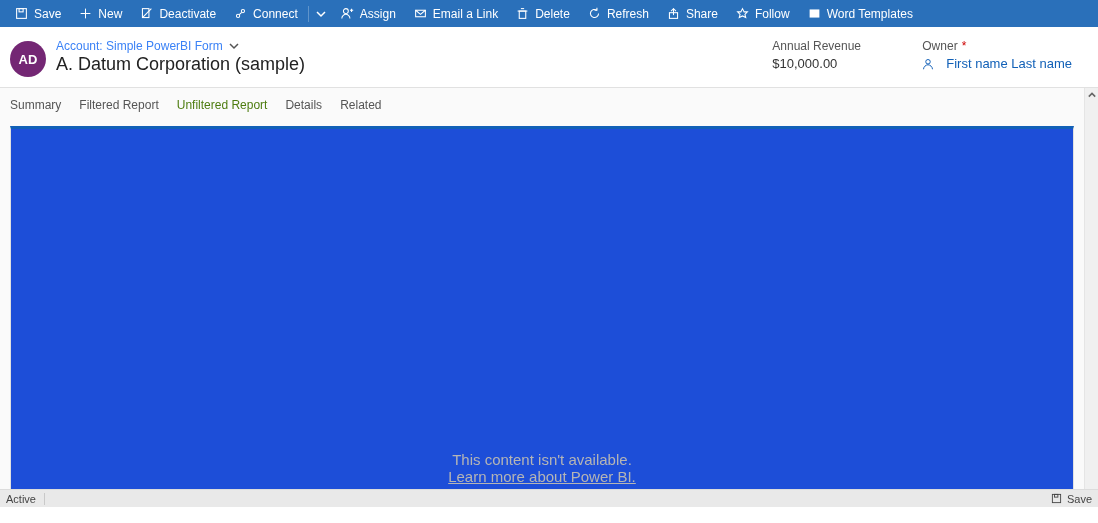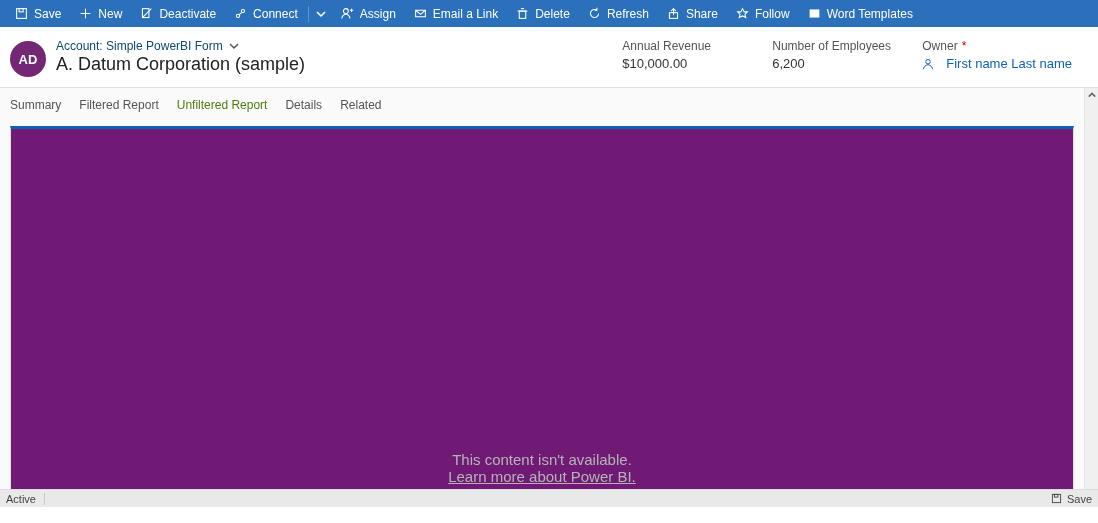--- a/index.html
+++ b/index.html
@@ -9,21 +9,21 @@
   .cmd { display:flex; align-items:center; gap:6px; padding:0 9px; height:100%; cursor:pointer; white-space:nowrap; }
   .cmd svg { width:13px; height:13px; fill:none; stroke:#fff; stroke-width:1.3; }
   .cmd .fillw { fill:#fff; stroke:none; }
   .sep { width:1px; height:16px; background:rgba(255,255,255,0.25); margin:0 1px; }
   .chev { display:flex; align-items:center; justify-content:center; width:22px; height:100%; cursor:pointer;}
   .chev svg { width:10px; height:10px; stroke:#fff; stroke-width:1.5; fill:none;}
   
   .hdr { display:flex; align-items:flex-start; padding:12px 12px 10px 10px; border-bottom:1px solid #e1e1e1; }
   .avatar { width:36px; height:36px; border-radius:50%; background:#742774; color:#fff; display:flex; align-items:center; justify-content:center; font-size:13px; font-weight:600; margin-right:10px; margin-top:2px;}
   .title-block { flex:0 0 auto; min-width:340px;}
-  .sub { font-size:12px; color:#0c4a6e; display:flex; align-items:center; gap:6px;}
+  .sub { font-size:12px; color:#3b82f6; display:flex; align-items:center; gap:6px;}
   .sub svg { width:10px; height:10px; stroke:#555; stroke-width:1.5; fill:none; }
   .title { font-size:18px; color:#222; font-weight:400; margin-top:1px;}
   .spacer { flex:1; }
   .field { min-width:150px; padding:0 14px; }
   .field .lab { font-size:12px; color:#555; }
   .field .val { font-size:13px; color:#333; margin-top:3px;}
   .owner-field { min-width:160px; }
   .req { color:#c00; font-size:12px; margin-left:4px; vertical-align:top;}
   .owner-val { color:#1160b7; font-size:13px; display:flex; align-items:center; gap:12px; margin-top:3px;}
   .owner-val svg { width:12px; height:12px; stroke:#1160b7; fill:none; stroke-width:1.3;}
@@ -31,21 +31,21 @@
   .tabs-area { position:relative; background:#fafafa; border-bottom:0; }
   .tabs { display:flex; gap:18px; padding:6px 10px 0 10px; font-size:12px; }
   .tab { color:#555; padding:4px 0 6px 0; cursor:pointer; }
   .tab.active { color:#4d7c0f; font-weight:400; border-bottom:2px solid #3b82f6; }
   .vscroll { position:absolute; right:0; top:0; width:14px; height:100%; background:#f0f0f0; border-left:1px solid #e5e5e5;}
   .vscroll .up, .vscroll .dn { height:14px; display:flex; align-items:center; justify-content:center; cursor:pointer;}
   .vscroll svg { width:8px; height:8px; stroke:#666; stroke-width:2; fill:none;}
   
   .content-wrap { position:relative; height:calc(523px - 27px - 62px - 28px - 18px); background:#fafafa; }
   .content-wrap .vscroll2 { position:absolute; right:0; top:0; bottom:0; width:14px; background:#f0f0f0; border-left:1px solid #e5e5e5;}
-  .report { position:absolute; left:10px; right:24px; top:10px; bottom:0; background:#701a75; border:1px solid #e1e1e1; border-top:3px solid #1160b7; display:flex; align-items:flex-end; justify-content:center; }
+  .report { position:absolute; left:10px; right:24px; top:10px; bottom:0; background:#1d4ed8; border:1px solid #e1e1e1; border-top:3px solid #1160b7; display:flex; align-items:flex-end; justify-content:center; }
   .msg { text-align:center; color:#b5b5b5; font-size:15px; padding-bottom:18px;}
   .msg a { color:#b5b5b5; text-decoration:underline; cursor:pointer;}
   
   .status { position:absolute; left:0; right:0; bottom:16px; height:18px; background:#e9e9e9; border-top:1px solid #dcdcdc; display:flex; align-items:center; font-size:11px; color:#444; padding:0 6px;}
   .status .divider { width:1px; height:12px; background:#c9c9c9; margin:0 8px;}
   .status .right { margin-left:auto; display:flex; align-items:center; gap:5px; cursor:pointer;}
   .status svg { width:11px; height:11px; stroke:#444; fill:none; stroke-width:1.3;}
 </style>
 </head>
 <body>
@@ -151,24 +151,20 @@
           <polyline points="1,3 5,7 9,3"></polyline>
         </svg>
     </div>
     <div class="title">A. Datum Corporation (sample)</div>
   </div>
   <div class="spacer"></div>
   <div class="field">
     <div class="lab">Annual Revenue</div>
     <div class="val">$10,000.00</div>
   </div>
-  <div class="field">
-    <div class="lab">Number of Employees</div>
-    <div class="val">6,200</div>
-  </div>
   <div class="field owner-field">
     <div class="lab"><span>Owner</span><span class="req">*</span></div>
     <div class="owner-val">
       <svg viewBox="0 0 16 16">
           <circle cx="8" cy="5" r="3"></circle>
           <path d="M2 15c0-3 3-6 6-6s6 3 6 6"></path>
         </svg>
       <span>First name Last name</span>
     </div>
   </div>

